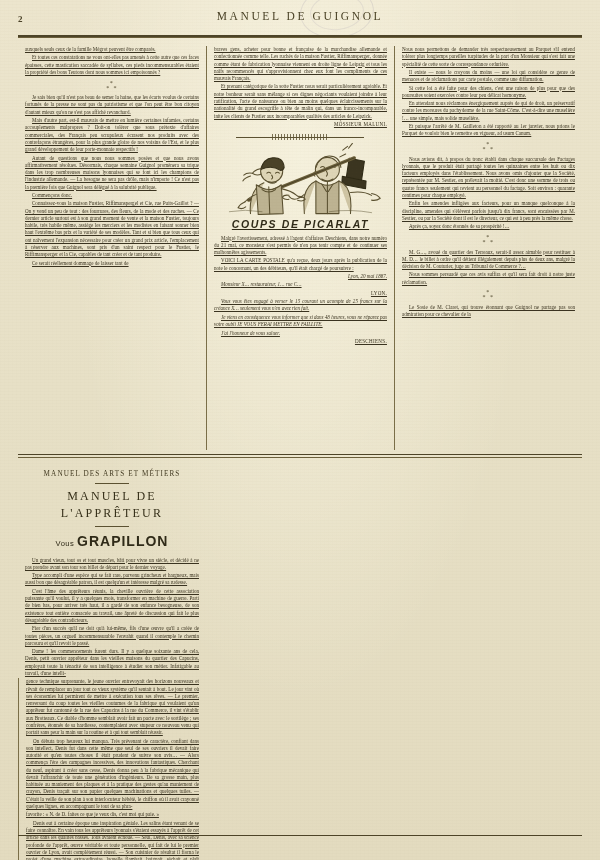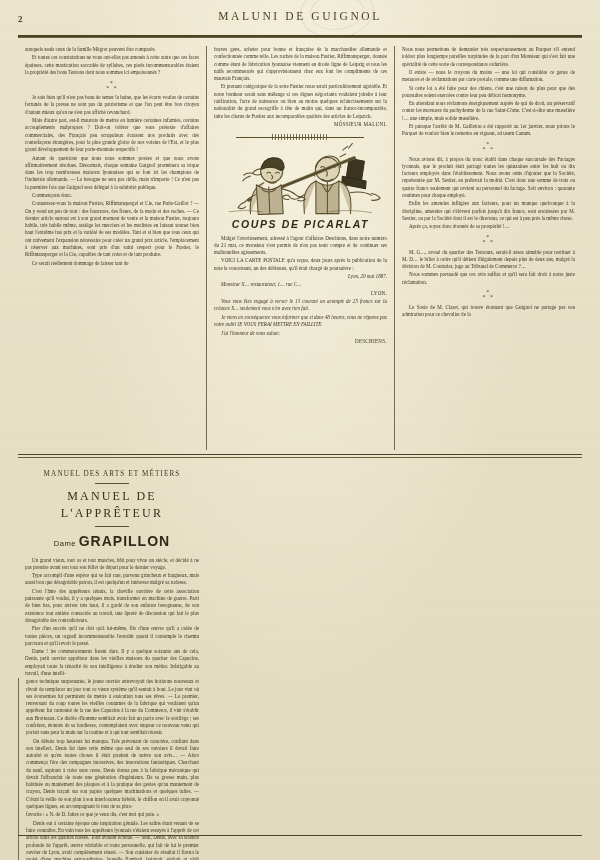--- a/index.html
+++ b/index.html
@@ -74,21 +74,21 @@
     position:relative;
   }
   .col{
     width:33.333%;
     box-sizing:border-box;
     padding:0 7px;
     position:relative;
     hyphens:auto;
   }
   .col + .col{border-left:1px solid #7a6e48;}
-  .col p{margin:0 0 .22em 0;text-indent:7px;}
+  .col p{margin:0 0 .22em 0;text-indent:7px;text-decoration:underline;}
   .col p.noind{text-indent:0;}
 
   .sec-top{height:404px;overflow:hidden;}
   .rule-mid{
     border-top:1.6px solid #4d4428;
     margin:4px 0 0 0;
   }
   .rule-mid2{
     border-top:1px solid #6b5f3b;
     margin:1.5px 0 5px 0;
@@ -166,21 +166,21 @@
 </style>
 </head>
 <body>
 
 <div class="paper-tint"></div>
 
 <div class="page">
 
   <div class="masthead">
     <div class="folio">2</div>
-    <div class="masthead-title">MALUNI DE GUIGNOL</div>
+    <div class="masthead-title">MANUEL DE GUIGNOL</div>
     <div class="stamp"></div>
     <div class="rule-top"></div>
   </div>
 
   <div class="cols sec-top">
 
     <div class="col">
       <div class="col-inner">
         <p class="noind">auxquels seuls ceux de la famille Mégrot peuvent être comparés.</p>
         <p>Et toutes ces constatations ne vous ont-elles pas amenés à cette autre que ces faces épaisses, cette mastication saccadée de syllabes, ces pieds incommensurables étaient la propriété des bons Teutons dont nous sommes ici empoisonnés ?</p>
@@ -307,21 +307,21 @@
 
   <div class="cols sec-bot">
 
     <div class="col">
       <div class="feature-head">
         <div class="feature-kicker">MANUEL DES ARTS ET MÉTIERS</div>
         <div class="hair-rule"></div>
         <div class="feature-title">MANUEL DE L'APPRÊTEUR</div>
         <div class="hair-rule"></div>
         <div class="feature-author">
-          <span>Dame</span>
+          <span>Vous</span>
           <b>GRAPILLON</b>
         </div>
       </div>
       <div class="col-inner" style="margin-top:5px;">
         <p>Un grand vieux, tout os et tout muscles, bâti pour vivre un siècle, et décidé à ne pas prendre avant son tour son billet de départ pour le dernier voyage.</p>
         <p>Type accompli d'une espèce qui se fait rare, parvenu grincheux et hargneux, mais aussi bon que désagréable patron, il est quelqu'un et intéresse malgré sa rudesse.</p>
         <p>C'est l'âme des apprêteurs réunis, la cheville ouvrière de cette association puissante qu'il voulut, il y a quelques mois, transformer en machine de guerre. Parti de bien bas, pour arriver très haut, il a gardé de son enfance besogneuse, de son existence tout entière consacrée au travail, une âpreté de discussion qui fait le plus désagréable des contradicteurs.</p>
         <p>Fier d'un succès qu'il ne doit qu'à lui-même, fils d'une œuvre qu'il a créée de toutes pièces, un orgueil incommensurable l'envahit quand il contemple le chemin parcouru et qu'il revoit le passé.</p>
         <p>Dame ! les commencements furent durs. Il y a quelque soixante ans de cela, Denis, petit ouvrier apprêteur dans les vieilles maisons du quartier des Capucins, employait toute la ténacité de son intelligence à étudier son métier. Infatigable au travail, d'une intelli-</p>
       </div>

